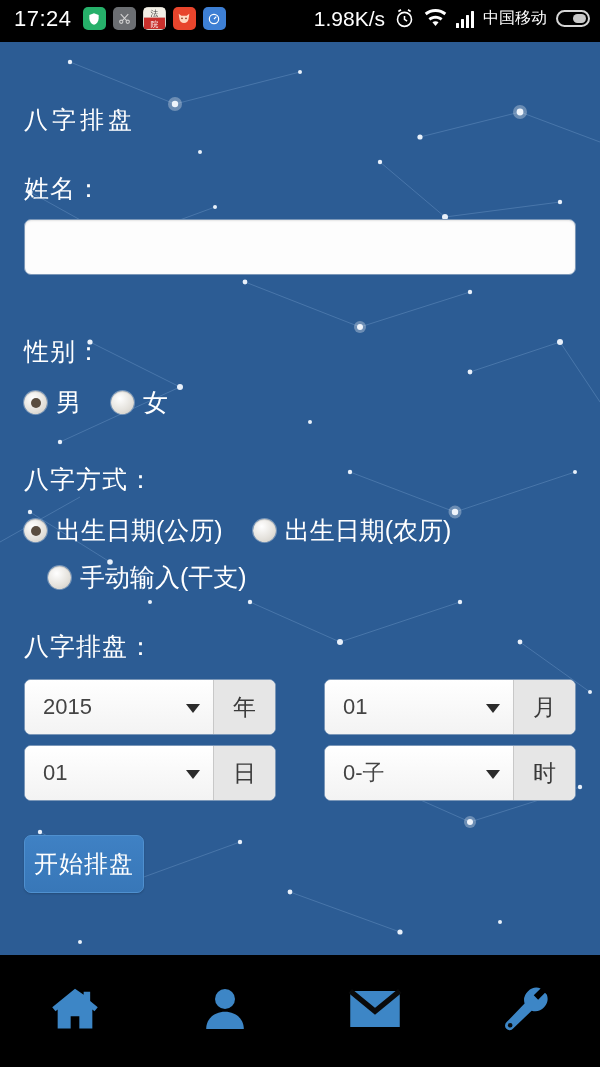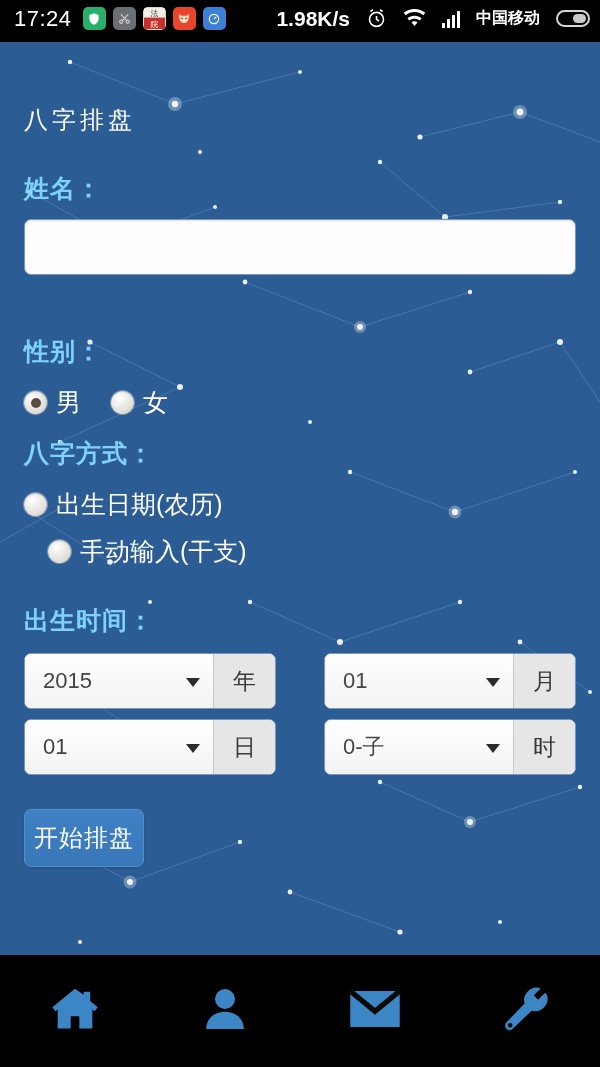--- a/index.html
+++ b/index.html
@@ -25,21 +25,21 @@
   .appicon {
     width: 23px; height: 23px; border-radius: 5px;
     display: flex; align-items: center; justify-content: center;
     font-size: 12px; color: #fff; overflow: hidden;
   }
   .ai-green { background: #26b06a; }
   .ai-gray  { background: #6b6e72; }
   .ai-red   { background: #d8d5cc; }
   .ai-fox   { background: #e8452c; }
   .ai-blue  { background: #3d7fd4; }
-  .sb-right { margin-left: auto; display: flex; align-items: center; gap: 16px; font-weight: bold; }
+  .sb-right { margin-left: auto; display: flex; align-items: center; gap: 9px; }
   .sb-speed { font-size: 21px; letter-spacing: 0; }
   .sb-carrier { font-size: 16px; }
   .icon-svg { display: block; }
 
   
   .signal { display: flex; align-items: flex-end; gap: 2px; height: 18px; }
   .signal i { width: 3px; background: #fff; display: block; border-radius: .5px; }
   .signal i:nth-child(1) { height: 5px; }
   .signal i:nth-child(2) { height: 9px; }
   .signal i:nth-child(3) { height: 13px; }
@@ -63,26 +63,26 @@
 
   .content { position: relative; padding: 0 24px; height: 100%; }
 
   .page-title {
     text-align: left; color: #ffffff;
     font-size: 24px; font-weight: 400;
     padding-top: 62px; letter-spacing: 4px;
   }
 
   .field-label {
-    color: #7dd3fc; font-size: 25px; font-weight: bold;
+    color: #ffffff; font-size: 25px; font-weight: normal;
     margin-top: 28px; letter-spacing: 1px;
   }
   .label-name     { margin-top: 36px; }
   .label-gender   { margin-top: 60px; }
-  .label-mode     { margin-top: 18px; }
+  .label-mode     { margin-top: 44px; }
   .label-time     { margin-top: 36px; }
 
   .text-input {
     display: block; width: 552px; height: 56px;
     margin-top: 14px;
     background: #fdfdfd;
     border: 1px solid #7b97b8;
     border-radius: 7px;
     box-shadow: inset 0 1px 2px rgba(0,0,0,.10);
     font-size: 22px; color: #333;
@@ -341,33 +341,37 @@
         <label class="radio-opt">
           <span class="radio-dot"></span>
           <span class="radio-text">女</span>
         </label>
       </div>
 
       
       <div class="field-label label-mode">八字方式：</div>
       <div class="radio-row">
         <label class="radio-opt">
+          <span class="radio-dot on"></span>
+          <span class="radio-text">出生日期(公历)</span>
+        </label>
+        <label class="radio-opt">
           <span class="radio-dot"></span>
           <span class="radio-text">出生日期(农历)</span>
         </label>
       </div>
       <div class="radio-row radio-row2">
         <label class="radio-opt indent">
           <span class="radio-dot"></span>
           <span class="radio-text">手动输入(干支)</span>
         </label>
       </div>
 
       
-      <div class="field-label label-time">出生时间：</div>
+      <div class="field-label label-time">八字排盘：</div>
       <div class="select-grid">
 
         <div class="select-wrap">
           <div class="select-box">
             <span>2015</span>
             <span class="caret"></span>
           </div>
           <div class="select-suffix">年</div>
         </div>
 

